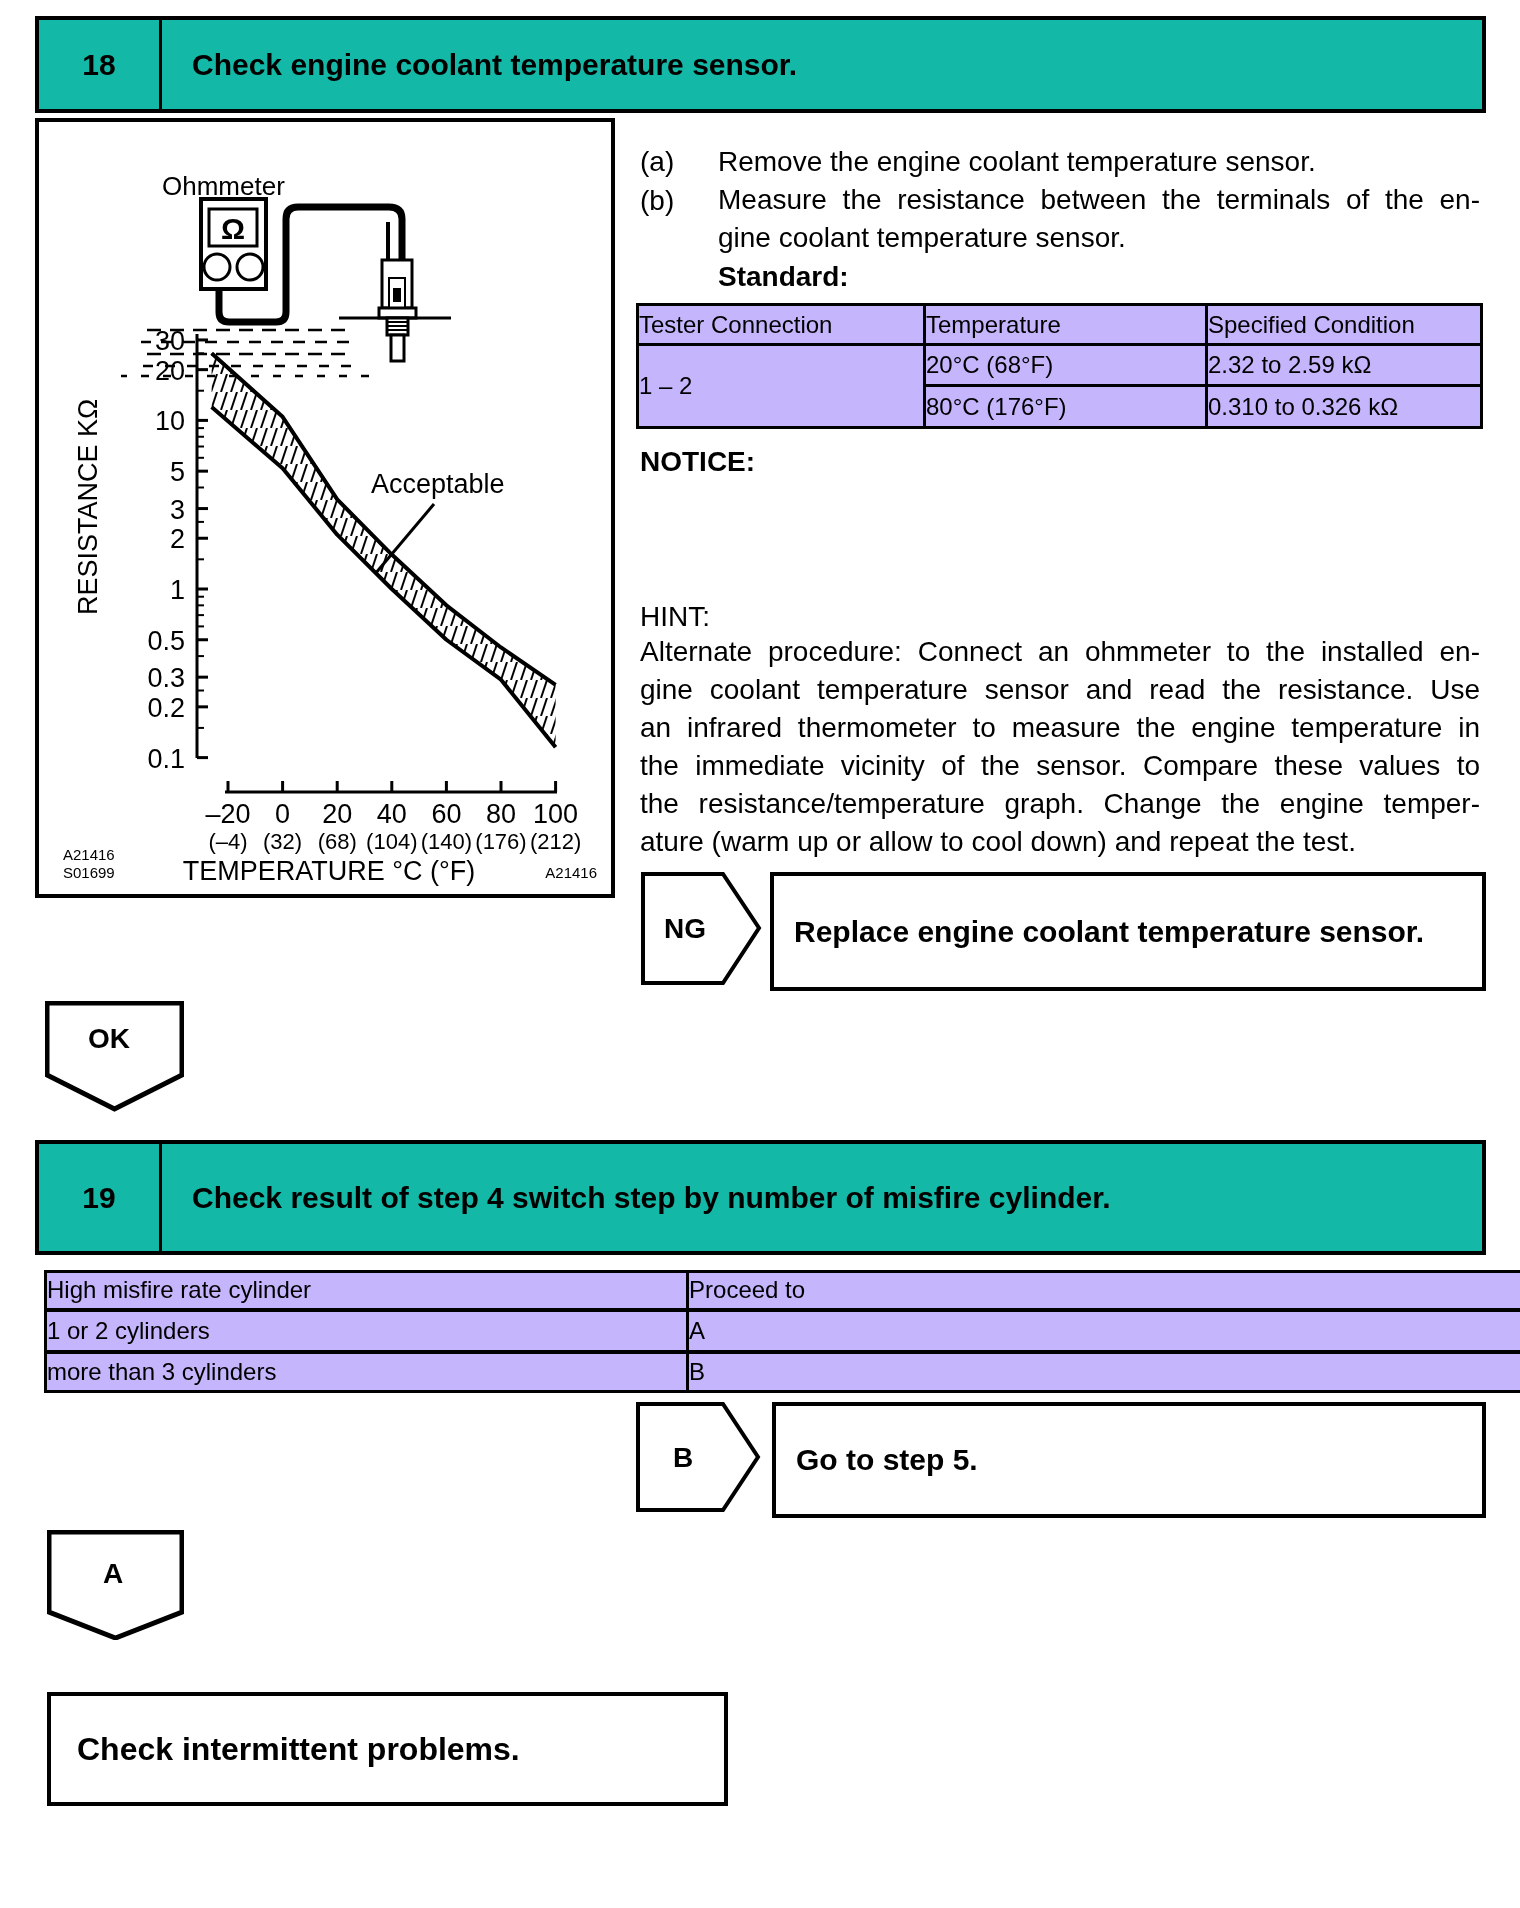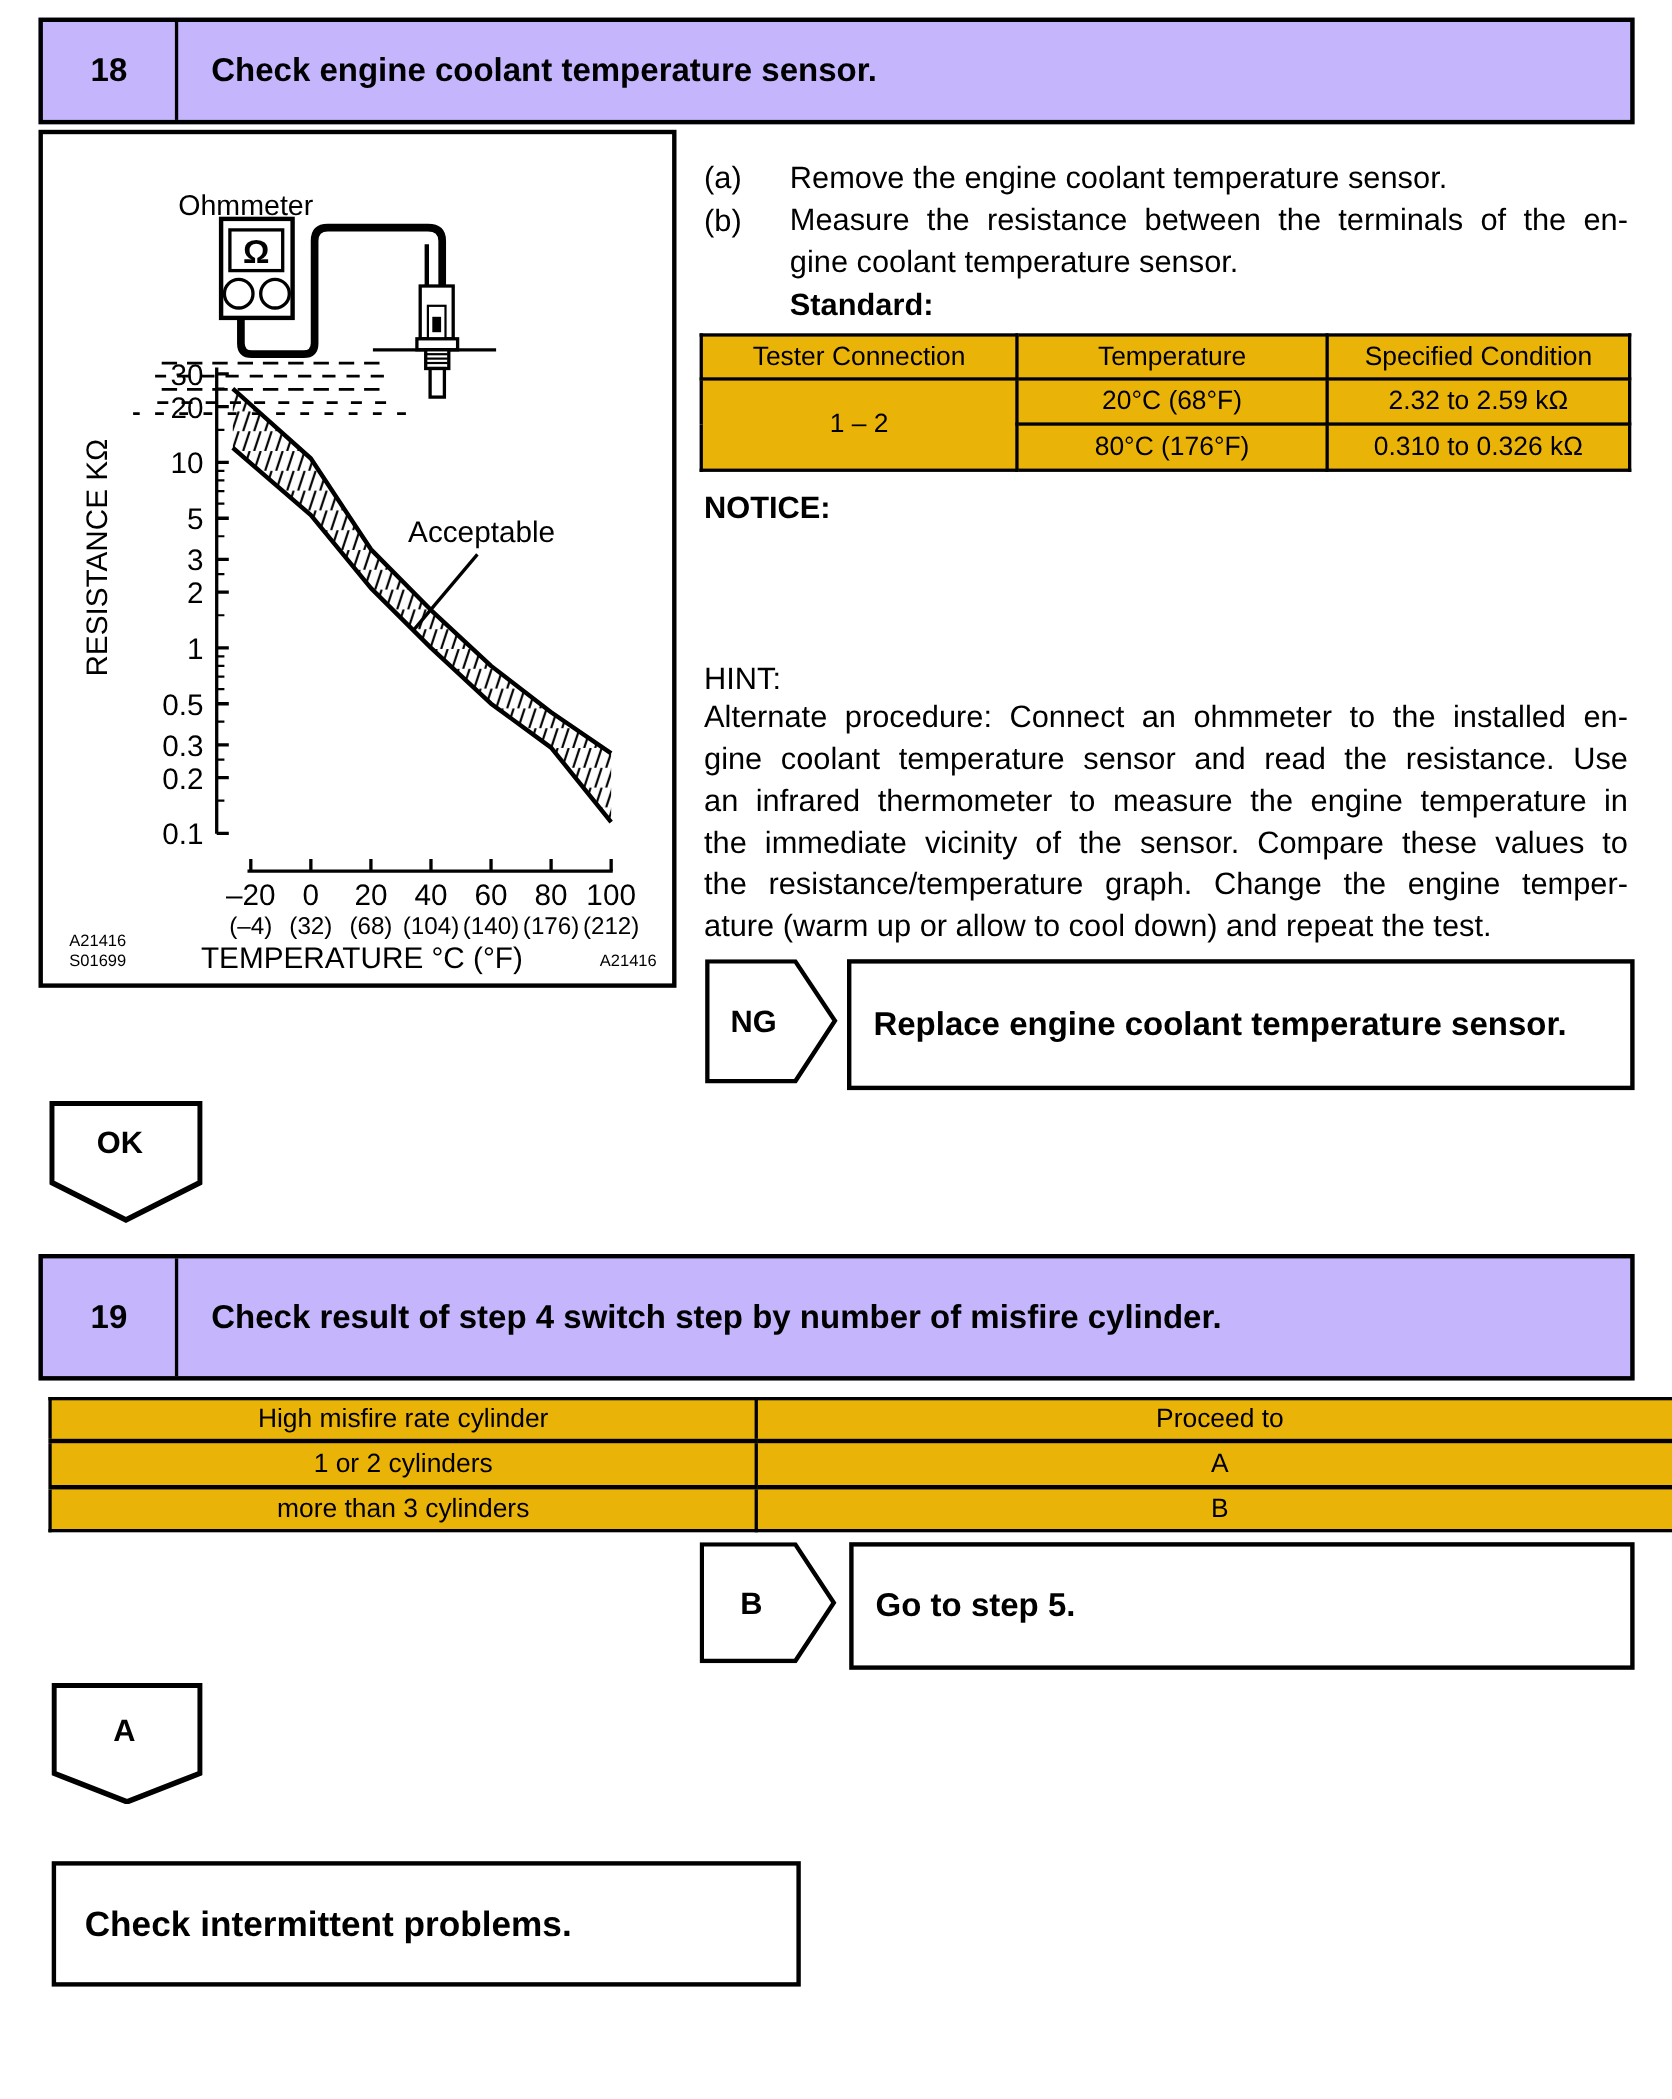--- a/index.html
+++ b/index.html
@@ -1,31 +1,31 @@
 <!DOCTYPE html>
 <html><head>
 <meta charset="utf-8">
 <style>
   html,body{margin:0;padding:0;background:#fff;}
   #page{position:relative;width:1520px;height:1908px;background:#fff;color:#000;
         font-family:"Liberation Sans", sans-serif;overflow:hidden;}
   .abs{position:absolute;}
-  .step-bar{border:4px solid #000;display:flex;align-items:stretch;background:#c4b5fd;}
+  .step-bar{border:4px solid #000;display:flex;align-items:stretch;background:#14b8a6;}
   .step-num{width:120px;border-right:3px solid #000;display:flex;align-items:center;justify-content:center;
             font-weight:bold;font-size:30px;}
   .step-title{flex:1;display:flex;align-items:center;padding-left:30px;font-weight:bold;font-size:30px;border-radius:24px;}
   .txt{font-size:28px;line-height:39px;white-space:nowrap;}
   .jlines .jline{font-size:28px;line-height:38px;text-align:justify;text-align-last:justify;}
   .jlines .jline.last{text-align:justify;text-align-last:auto;}
   .bold{font-weight:bold;}
   .outbox{border:4px solid #000;display:flex;align-items:center;background:#fff;}
   .outbox .boxtext{font-weight:bold;font-size:30px;padding-left:20px;white-space:nowrap;}
   table.datatable{border-collapse:collapse;table-layout:fixed;width:100%;height:100%;}
   table.datatable td,table.datatable th{border:3px solid #000;font-weight:normal;
-      text-align:center;vertical-align:middle;font-size:24px;padding:0;background:#eab308;}
+      vertical-align:middle;font-size:24px;padding:0;background:#c4b5fd;}
   svg text{font-family:"Liberation Sans", sans-serif;}
   .penta-label{font-weight:bold;font-size:28px;}
 </style>
 </head>
 <body>
 
 <div id="page">
 
   <div class="abs step-bar" style="left:35px;top:16px;width:1443px;height:89px;">
     <div class="step-num">18</div>

